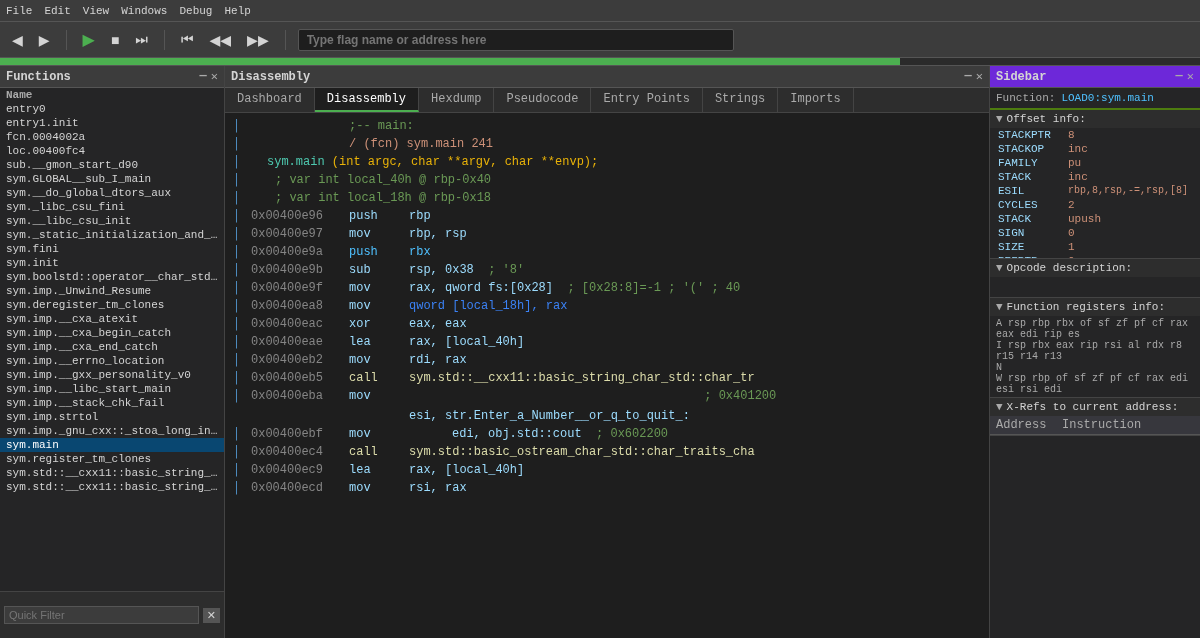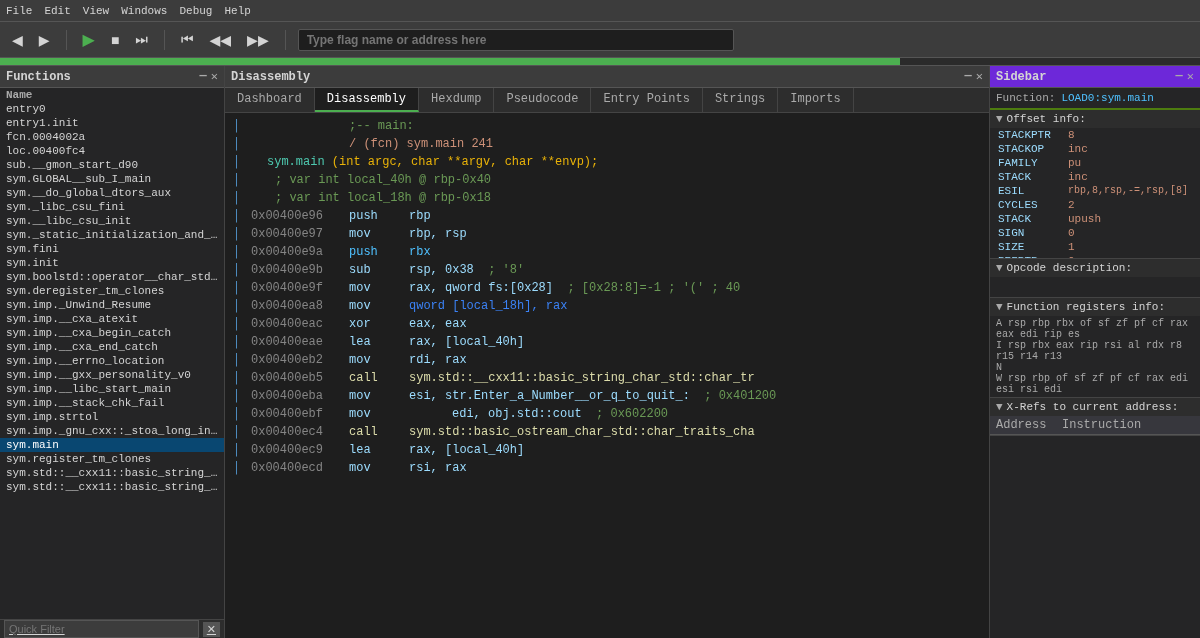--- a/index.html
+++ b/index.html
@@ -106,25 +106,24 @@
       cursor: pointer;
       white-space: nowrap;
       overflow: hidden;
       text-overflow: ellipsis;
       font-size: 11px;
     }
     .function-item.active { background: #094771; color: #fff; }
     .quick-filter-bar {
       display: flex;
       align-items: center;
-      padding: 0 4px;
+      padding: 14px 4px;
       background: #2d2d2d;
       border-top: 1px solid #444;
       gap: 4px;
-      text-decoration: underline;
     }
     .quick-filter-input {
       flex: 1;
       background: #3c3c3c;
       border: 1px solid #555;
       color: #d4d4d4;
       padding: 2px 4px;
       font-size: 11px;
     }
     .filter-clear-btn {
@@ -335,22 +334,22 @@
       <div class="function-item">loc.00400fc4</div>
       <div class="function-item">sub.__gmon_start_d90</div>
       <div class="function-item">sym.GLOBAL__sub_I_main</div>
       <div class="function-item">sym.__do_global_dtors_aux</div>
       <div class="function-item">sym._libc_csu_fini</div>
       <div class="function-item">sym.__libc_csu_init</div>
       <div class="function-item">sym._static_initialization_and_destruction_0_</div>
       <div class="function-item">sym.fini</div>
       <div class="function-item">sym.init</div>
       <div class="function-item">sym.boolstd::operator__char_std::char_traits</div>
+      <div class="function-item">sym.imp._Unwind_Resume</div>
       <div class="function-item">sym.deregister_tm_clones</div>
-      <div class="function-item">sym.imp._Unwind_Resume</div>
       <div class="function-item">sym.imp.__cxa_atexit</div>
       <div class="function-item">sym.imp.__cxa_begin_catch</div>
       <div class="function-item">sym.imp.__cxa_end_catch</div>
       <div class="function-item">sym.imp.__errno_location</div>
       <div class="function-item">sym.imp.__gxx_personality_v0</div>
       <div class="function-item">sym.imp.__libc_start_main</div>
       <div class="function-item">sym.imp.__stack_chk_fail</div>
       <div class="function-item">sym.imp.strtol</div>
       <div class="function-item">sym.imp._gnu_cxx::_stoa_long_int_char_int_l</div>
       <div class="function-item active">sym.main</div>
@@ -484,21 +483,21 @@
         <span class="code-gutter">│</span>
         <span class="code-addr">0x00400eb5</span>
         <span class="code-instr" style="color:#dcdcaa;">call</span>
         <span style="color:#dcdcaa;">sym.std::__cxx11::basic_string_char_std::char_tr</span>
       </div>
 
       <div class="code-line">
         <span class="code-gutter">│</span>
         <span class="code-addr">0x00400eba</span>
         <span class="code-instr">mov</span>
-        <span style="color:#9cdcfe;">esi, str.Enter_a_Number__or_q_to_quit_:</span>
+        <span style="color:#9cdcfe;margin-top:20px;">esi, str.Enter_a_Number__or_q_to_quit_:</span>
         <span class="code-comment">&nbsp; ; 0x401200</span>
       </div>
 
       <div class="code-line">
         <span class="code-gutter">│</span>
         <span class="code-addr">0x00400ebf</span>
         <span class="code-instr">mov</span>
         <span style="color:#9cdcfe;margin-left:43px;">edi, obj.std::cout</span>
         <span class="code-comment">&nbsp; ; 0x602200</span>
       </div>

